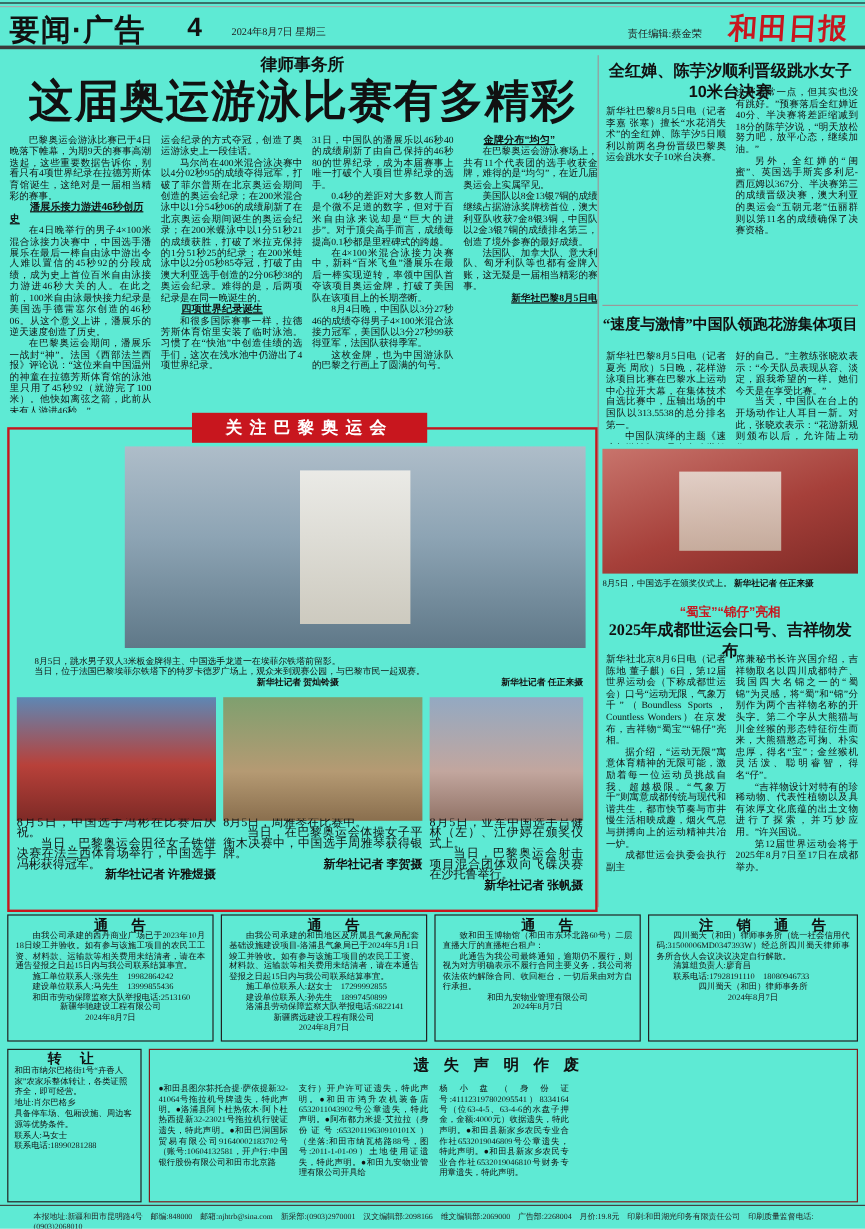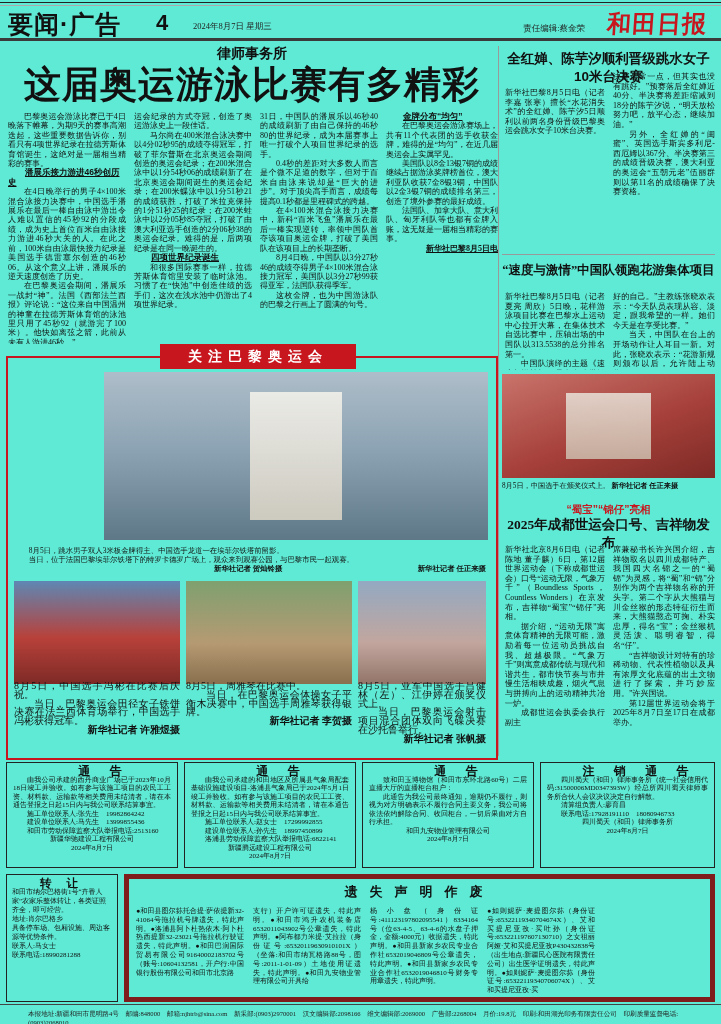--- a/index.html
+++ b/index.html
@@ -83,21 +83,21 @@
         font-family:"Liberation Sans","DejaVu Sans",sans-serif;}
   .nbox p{margin:0;text-indent:2em;}
   .nbox p.line{text-indent:2em;}
   .nbox p.center{text-align:center;text-indent:0;}
   
   .tbox{position:absolute;left:6px;top:874px;width:112px;height:128px;border:1px solid #222;
         box-sizing:border-box;padding:4px 5px;overflow:hidden;font-size:7px;line-height:9px;}
   .ttitle{text-align:center;font-weight:bold;font-size:11.5px;letter-spacing:6px;margin:2px 0 5px 0;
         font-family:"Liberation Sans","DejaVu Sans",sans-serif;}
   .tbox p{margin:0;text-indent:0;}
-  .lbox{position:absolute;left:124px;top:874px;width:591px;height:128px;border:5px solid #7f1d1d;box-sizing:border-box;}
+  .lbox{position:absolute;left:124px;top:874px;width:591px;height:128px;border:1px solid #7f1d1d;box-sizing:border-box;}
   .ltitle{position:absolute;left:0;top:4px;width:100%;text-align:center;font-weight:bold;font-size:13px;
         letter-spacing:12px;font-family:"Liberation Sans","DejaVu Sans",sans-serif;}
   .lcol{position:absolute;top:28px;height:94px;overflow:hidden;font-size:7px;line-height:8.8px;text-align:justify;}
   .lc1{left:7px;width:108px;} .lc2{left:124px;width:108px;} .lc3{left:241px;width:108px;}
   .lc4{left:358px;width:108px;} .lc5{left:475px;width:108px;}
   
   .footline{position:absolute;left:0;top:1004px;width:721px;height:1px;background:#444;}
   .footer{position:absolute;left:28px;top:1010px;width:680px;font-size:6.6px;color:#222;}
 </style>
 </head>
@@ -263,19 +263,18 @@
     <p>具备停车场、包厢设施、周边客源等优势条件。</p>
     <p>联系人:马女士</p>
     <p>联系电话:18990281288</p>
   </div>
 
   <div class="lbox">
     <div class="ltitle">遗失声明作废</div>
     <div class="lcol lc1">●和田县图尔荪托合提·萨依提新32-41064号拖拉机号牌遗失，特此声明。●洛浦县阿卜杜热依木·阿卜杜热西提新32-23021号拖拉机行驶证遗失，特此声明。●和田巴润国际贸易有限公司91640002183702号（账号:10604132581，开户行:中国银行股份有限公司和田市北京路</div>
     <div class="lcol lc2">支行）开户许可证遗失，特此声明。●和田市鸿升农机装备店6532011043902号公章遗失，特此声明。●阿布都力米提·艾拉拉（身份证号:65320119630910101X）（坐落:和田市纳瓦格路88号，图号:2011-1-01-09）土地使用证遗失，特此声明。●和田九安物业管理有限公司开具给</div>
     <div class="lcol lc3">杨小盘（身份证号:411123197802095541）8334164号（位63-4-5、63-4-6的水盘子押金，金额:4000元）收据遗失，特此声明。●和田县新家乡农民专业合作社6532019046809号公章遗失，特此声明。●和田县新家乡农民专业合作社6532019046810号财务专用章遗失，特此声明。</div>
-    <div class="lcol lc4">●如则妮萨·麦提图尔荪（身份证号:65322119340704674X）、艾和买提尼亚孜·买吐孙（身份证号:653221197607130710）之女祖丽阿娅·艾和买提尼亚孜P430432838号（出生地点:新疆民心医院有限责任公司）出生医学证明遗失，特此声明。●如则妮萨·麦提图尔荪（身份证号:65322119340706074X）、艾和买提尼亚孜·买</div>
   </div>
 
   <div class="footline"></div>
   <div class="footer">本报地址:新疆和田市昆明路4号　邮编:848000　邮箱:njhtrb@sina.com　新采部:(0903)2970001　汉文编辑部:2098166　维文编辑部:2069000　广告部:2268004　月价:19.8元　印刷:和田湖光印务有限责任公司　印刷质量监督电话:(0903)2068010</div>
 
 </div>
 
 </body></html>

